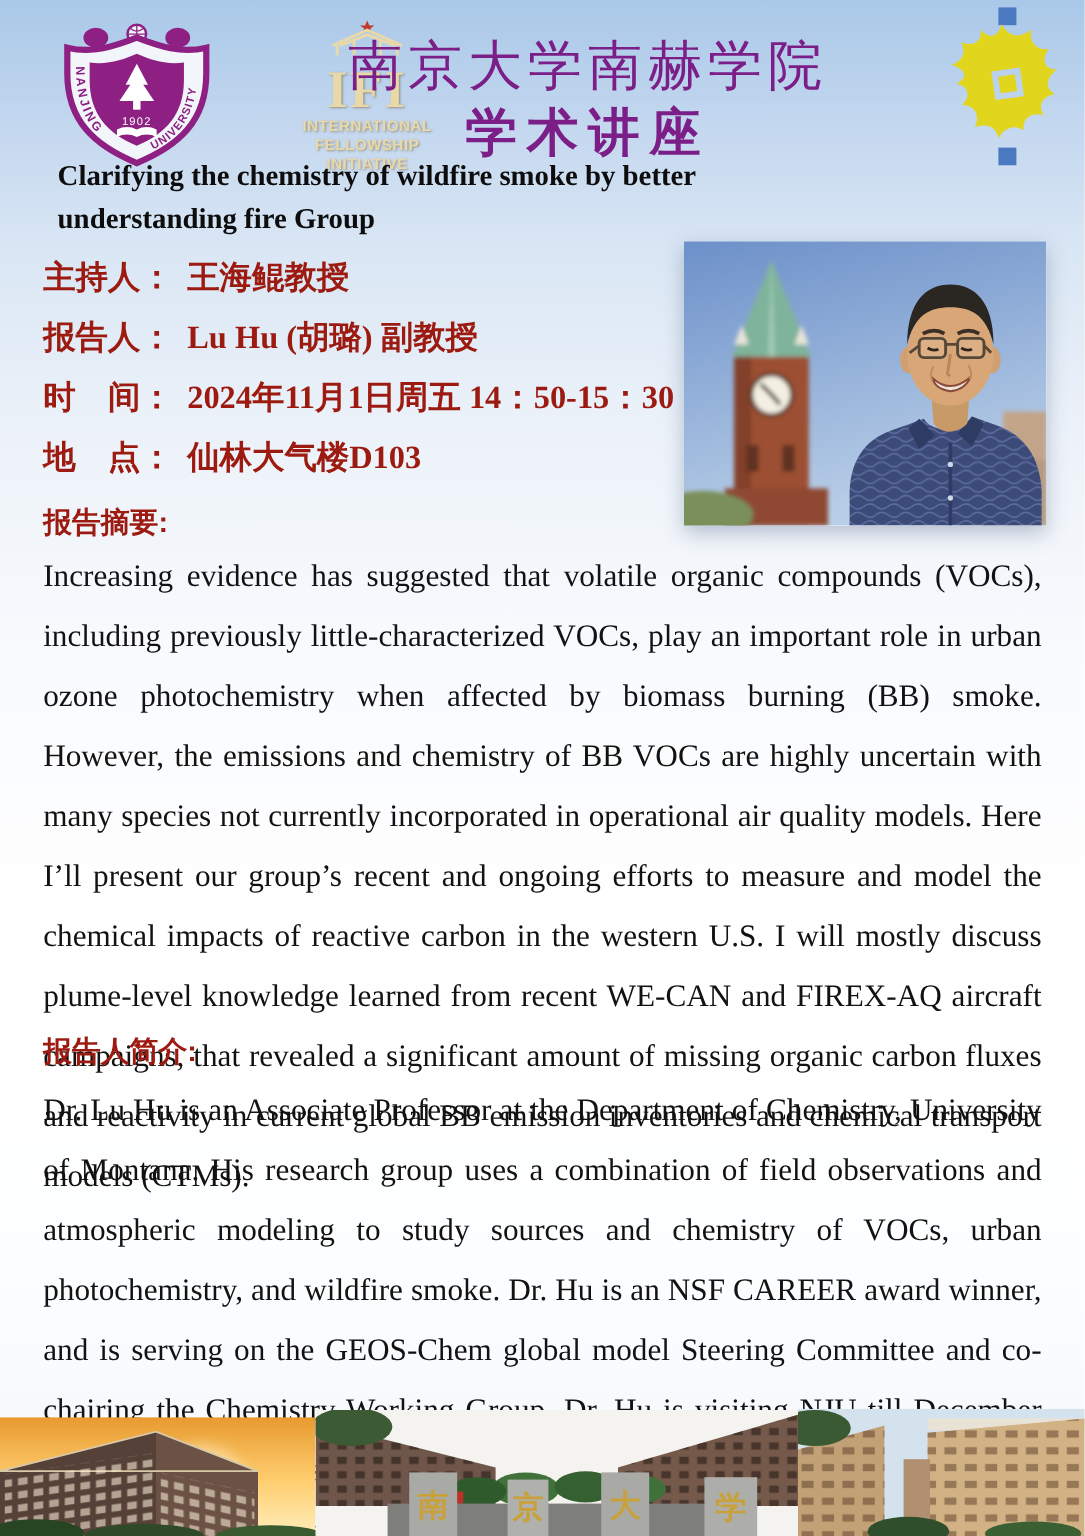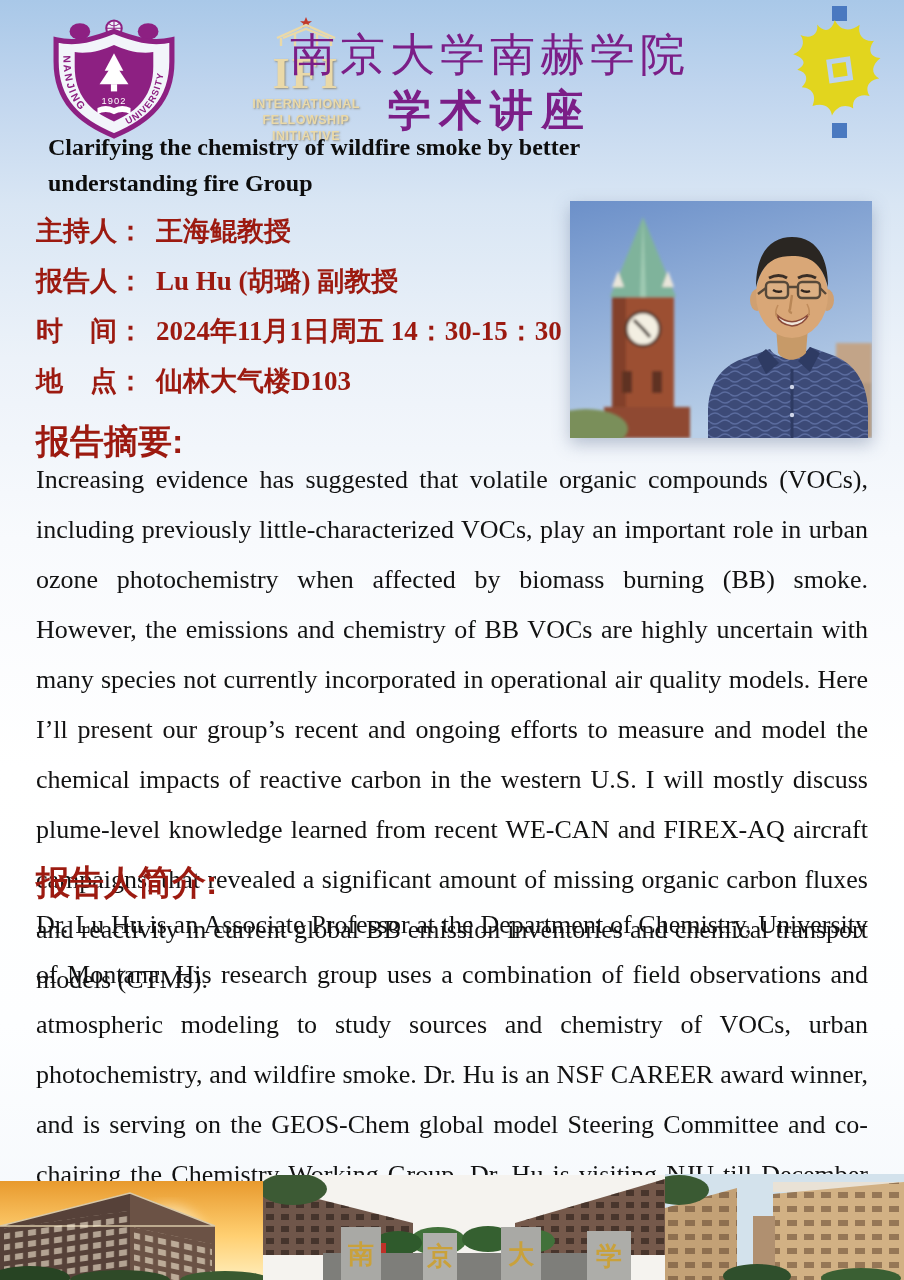--- a/index.html
+++ b/index.html
@@ -25,21 +25,21 @@
   
   .info-block{position:absolute;left:36px;top:206px;width:534px;color:#9c1a10;
               font-family:"Liberation Serif","Liberation Sans",serif;font-weight:bold;font-size:27px;}
   .info-line{height:50px;line-height:50px;white-space:nowrap;}
   .info-label{margin-right:12px;}
   
   .portrait{position:absolute;left:570px;top:201px;width:302px;height:237px;background:#ffffff;
             box-shadow:0 6px 16px rgba(70,90,130,.35);}
   .portrait svg{display:block;}
   
-  .section-heading{position:absolute;left:36px;color:#9c1a10;font-weight:bold;font-size:34px;}
+  .section-heading{position:absolute;left:36px;color:#9c1a10;font-weight:bold;font-size:24px;}
   .abstract-heading{top:419px;}
   .bio-heading{top:860px;}
   .body-text{position:absolute;left:36px;width:832px;font-family:"Liberation Serif",serif;
              font-size:26px;line-height:50px;text-align:justify;color:#121212;}
   .abstract-text{top:455px;}
   .bio-text{top:900px;}
   
   .photo{position:absolute;}
   .photo-sunset{left:0;top:1181px;}
   .photo-gate{left:263px;top:1175px;}
@@ -110,21 +110,21 @@
   </div>
 
   <div class="info-block">
     <div class="info-line">
       <span class="info-label">主持人：</span><span>王海鲲教授</span>
     </div>
     <div class="info-line">
       <span class="info-label">报告人：</span><span>Lu Hu (胡璐) 副教授</span>
     </div>
     <div class="info-line">
-      <span class="info-label">时　间：</span><span>2024年11月1日周五 14：30-15：30</span>
+      <span class="info-label">时　间：</span><span>2024年11月1日周五 14：50-15：30</span>
     </div>
     <div class="info-line">
       <span class="info-label">地　点：</span><span>仙林大气楼D103</span>
     </div>
   </div>
 
   <div class="portrait">
     <svg width="302" height="237" viewBox="0 0 302 237">
       <defs>
         <linearGradient id="skyGrad" x1="0" y1="0" x2="0.3" y2="1">

